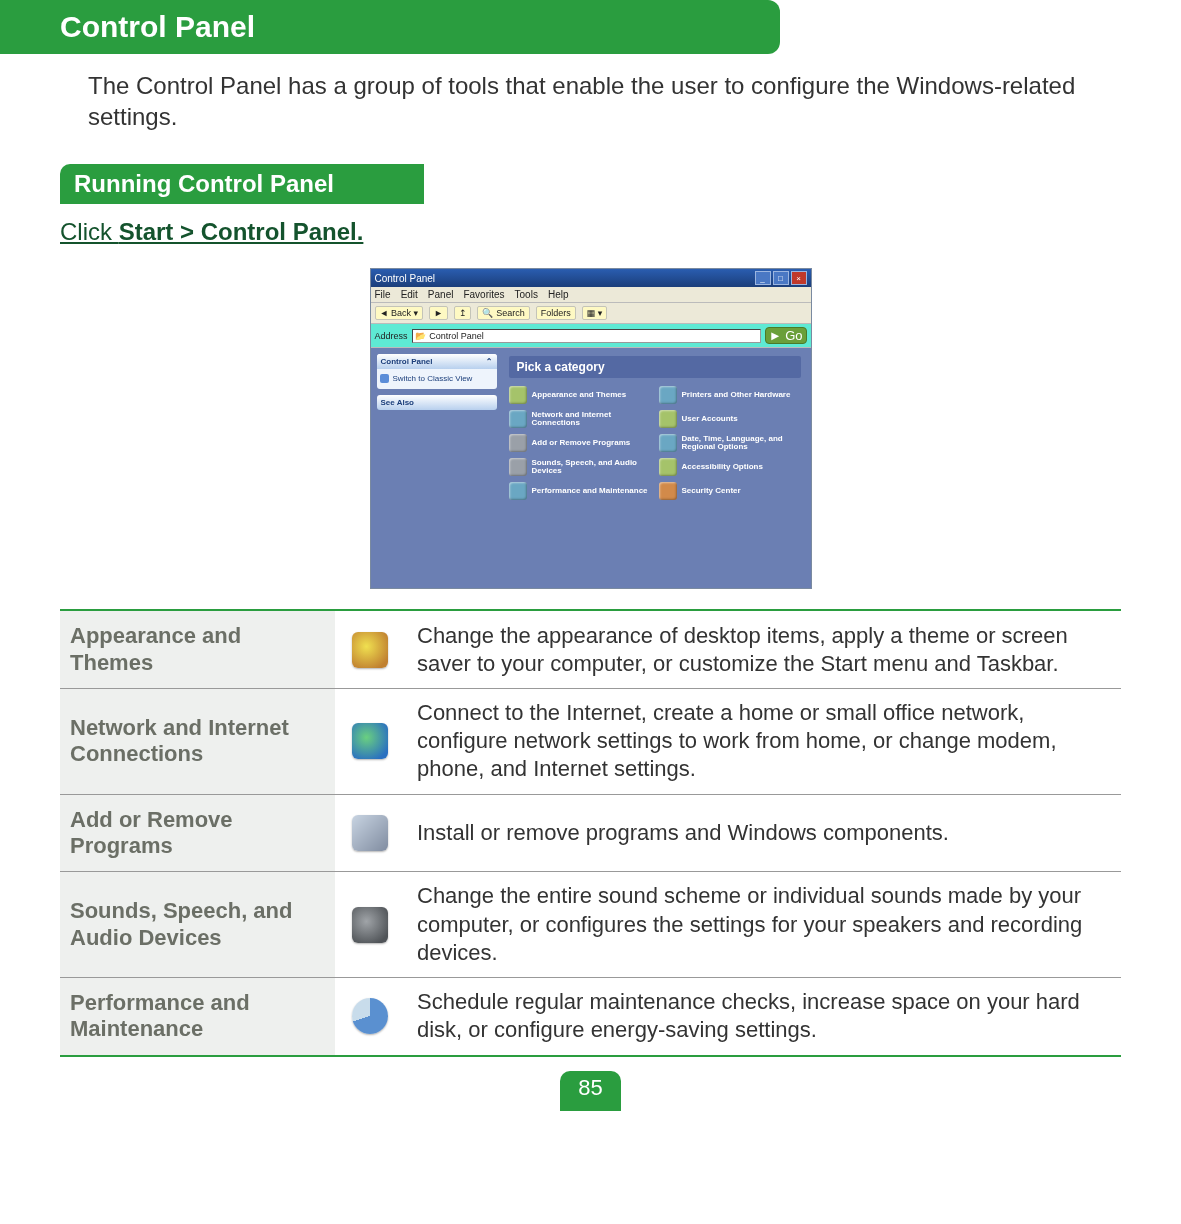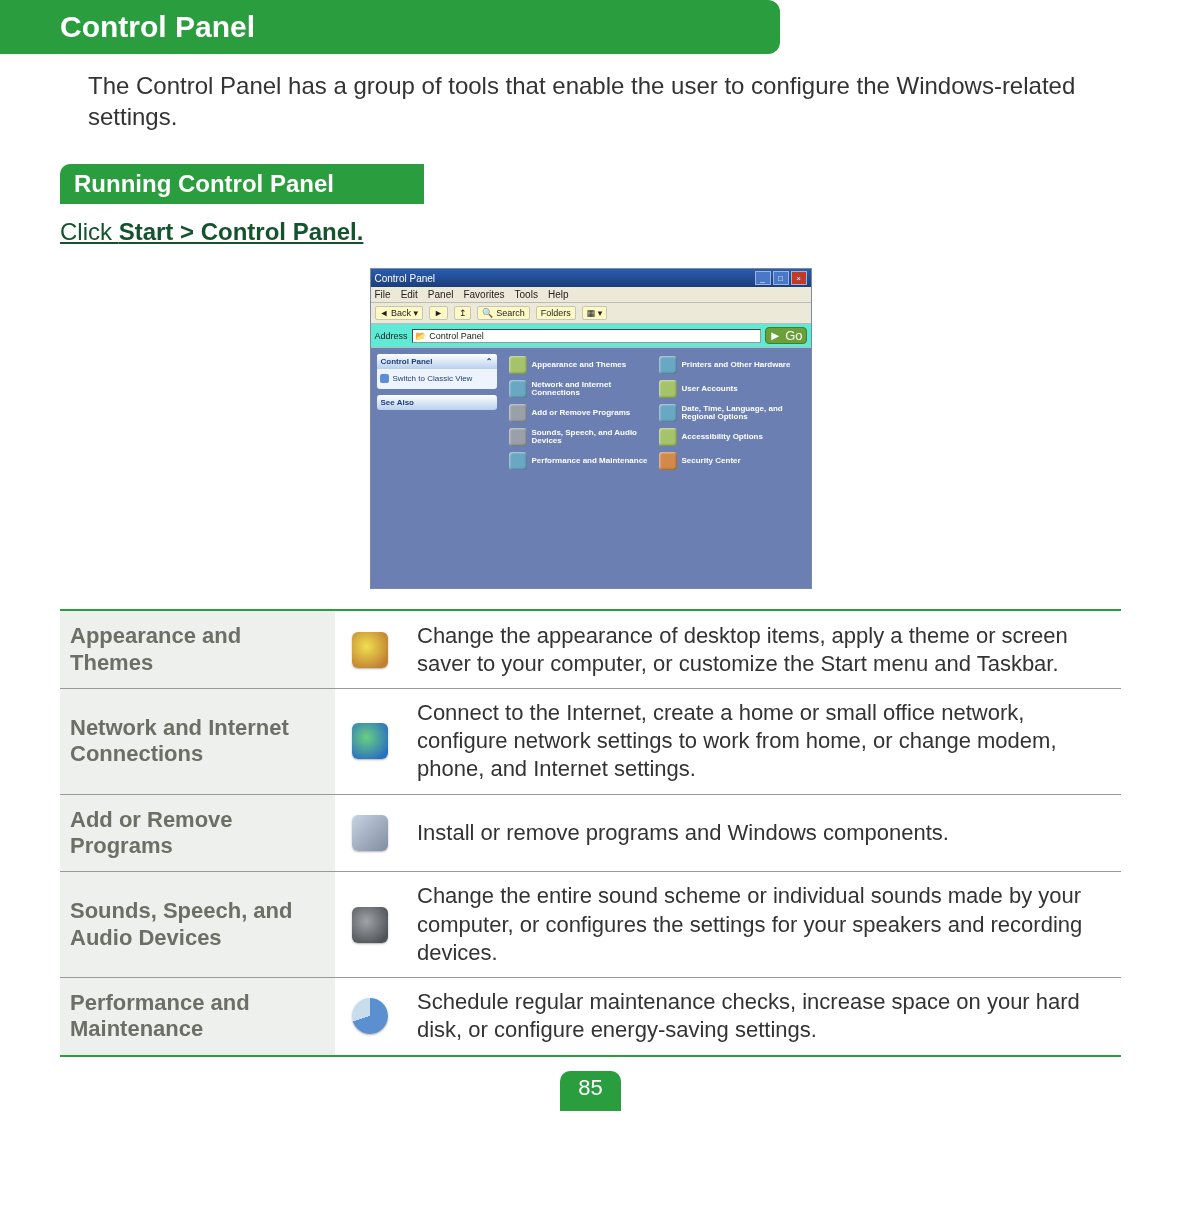--- a/index.html
+++ b/index.html
@@ -321,20 +321,21 @@
             <div class="entry">Switch to Classic View</div>
           </div>
         </div>
         <div class="sidebox">
           <div class="hd">
               <span>See Also</span>
             </div>
         </div>
       </div>
       <div class="mainpanel">
+        <div class="pick-header">Pick a category</div>
         <div class="catgrid">
           <div class="catitem">
               <span class="caticon"></span>
               <span>Appearance and Themes</span>
             </div>
           <div class="catitem">
               <span class="caticon blue"></span>
               <span>Printers and Other Hardware</span>
             </div>
           <div class="catitem">

